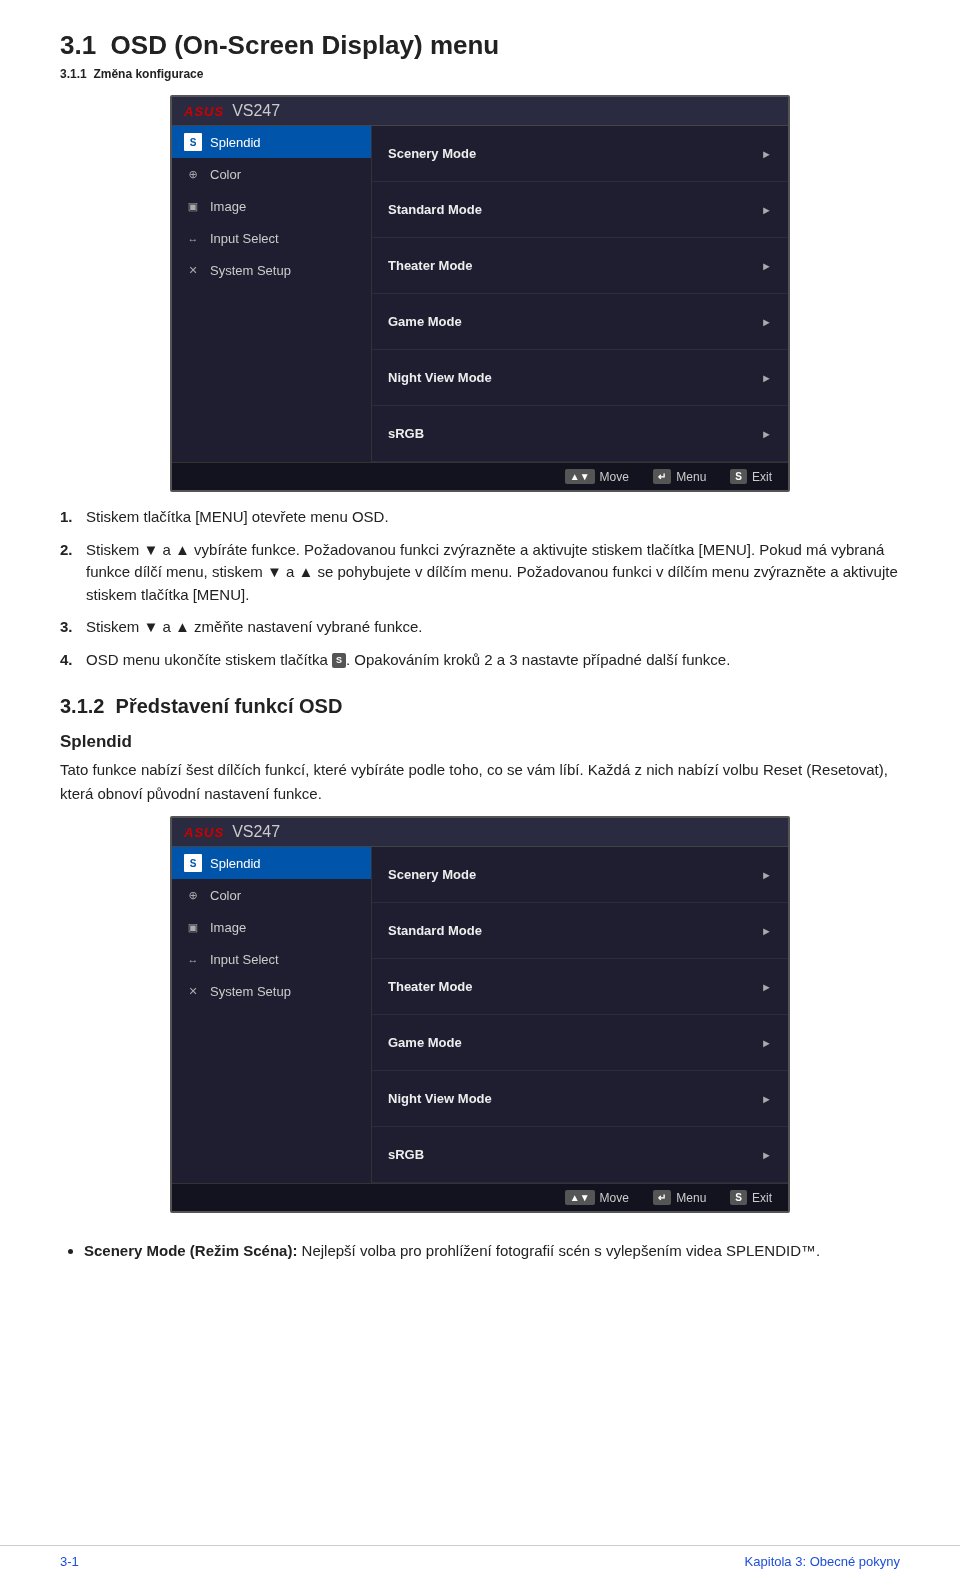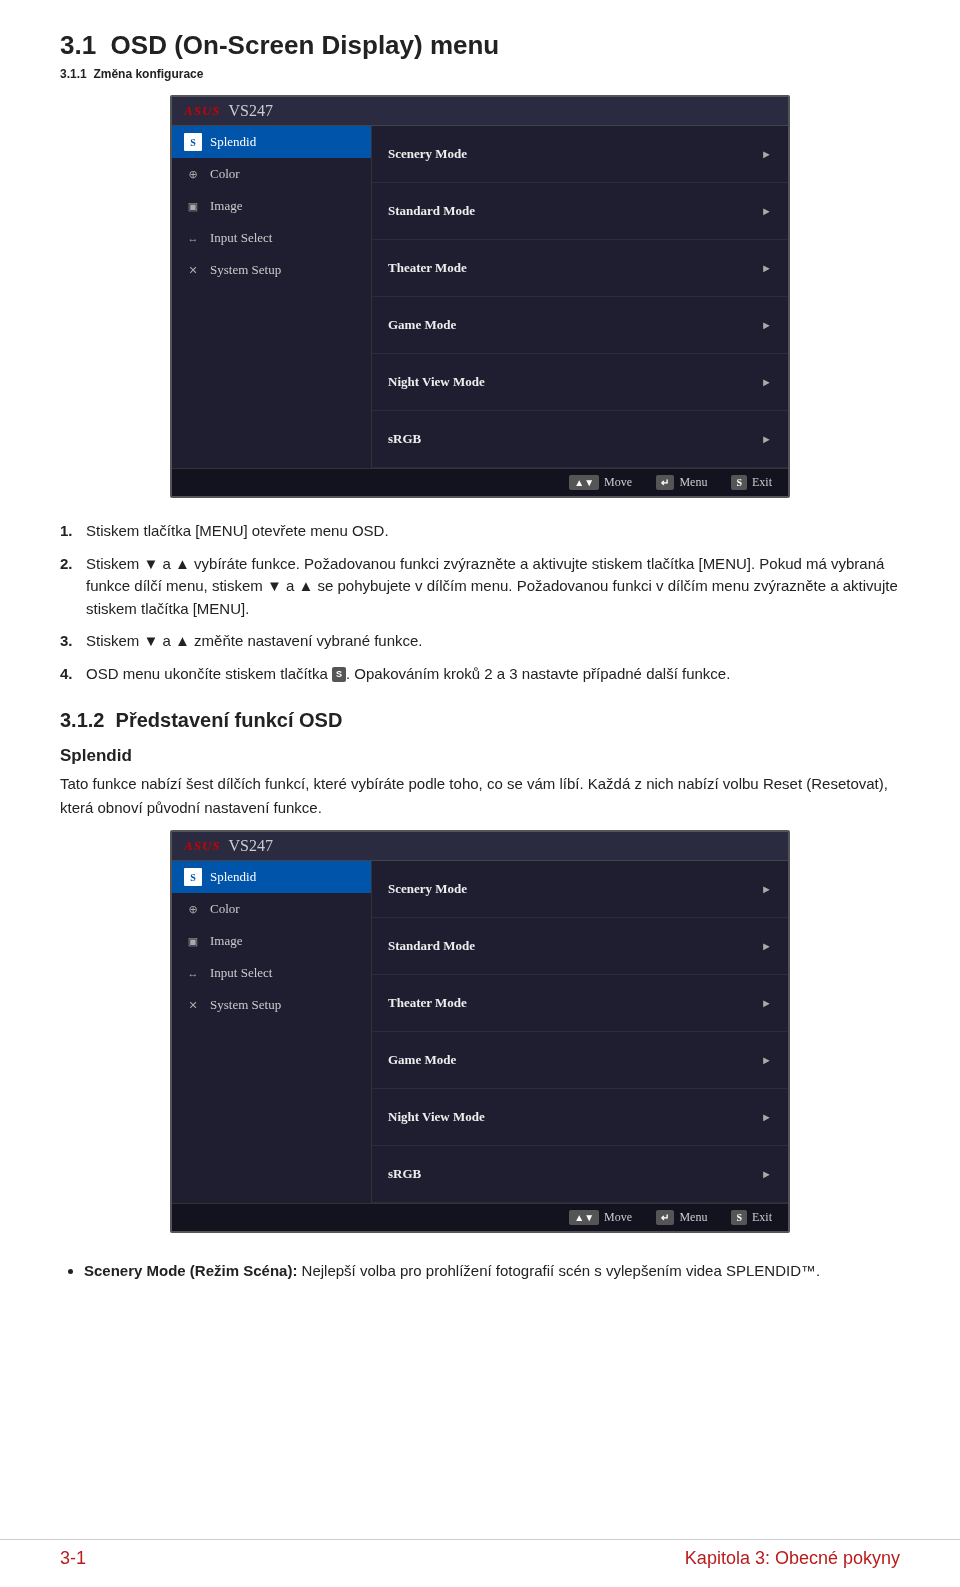--- a/index.html
+++ b/index.html
@@ -34,23 +34,23 @@
       color: #222;
       margin-bottom: 14px;
     }
 
     
     .osd-widget {
       background: #a3a3a3;
       border: 2px solid #555;
       border-radius: 2px;
       width: 620px;
-      margin: 0 auto 22px auto;
+      margin: 0 auto 14px auto;
       overflow: hidden;
-      font-family: Liberation Serif, serif;
+      font-family: Liberation Sans, sans-serif;
     }
 
     .osd-titlebar {
       background: #2a2a40;
       padding: 5px 12px;
       display: flex;
       align-items: center;
       gap: 8px;
       border-bottom: 1px solid #444;
     }
@@ -207,22 +207,22 @@
     }
 
     .page-footer {
       position: absolute;
       bottom: 18px;
       left: 0;
       right: 0;
       display: flex;
       justify-content: space-between;
       padding: 0 60px;
-      font-size: 18px;
-      color: #b91c1c;
+      font-size: 13px;
+      color: #1d4ed8;
       border-top: 1px solid #ccc;
       padding-top: 8px;
     }
 
     .inline-icon {
       display: inline-block;
       background: #555;
       color: #fff;
       font-size: 9px;
       padding: 1px 4px;

